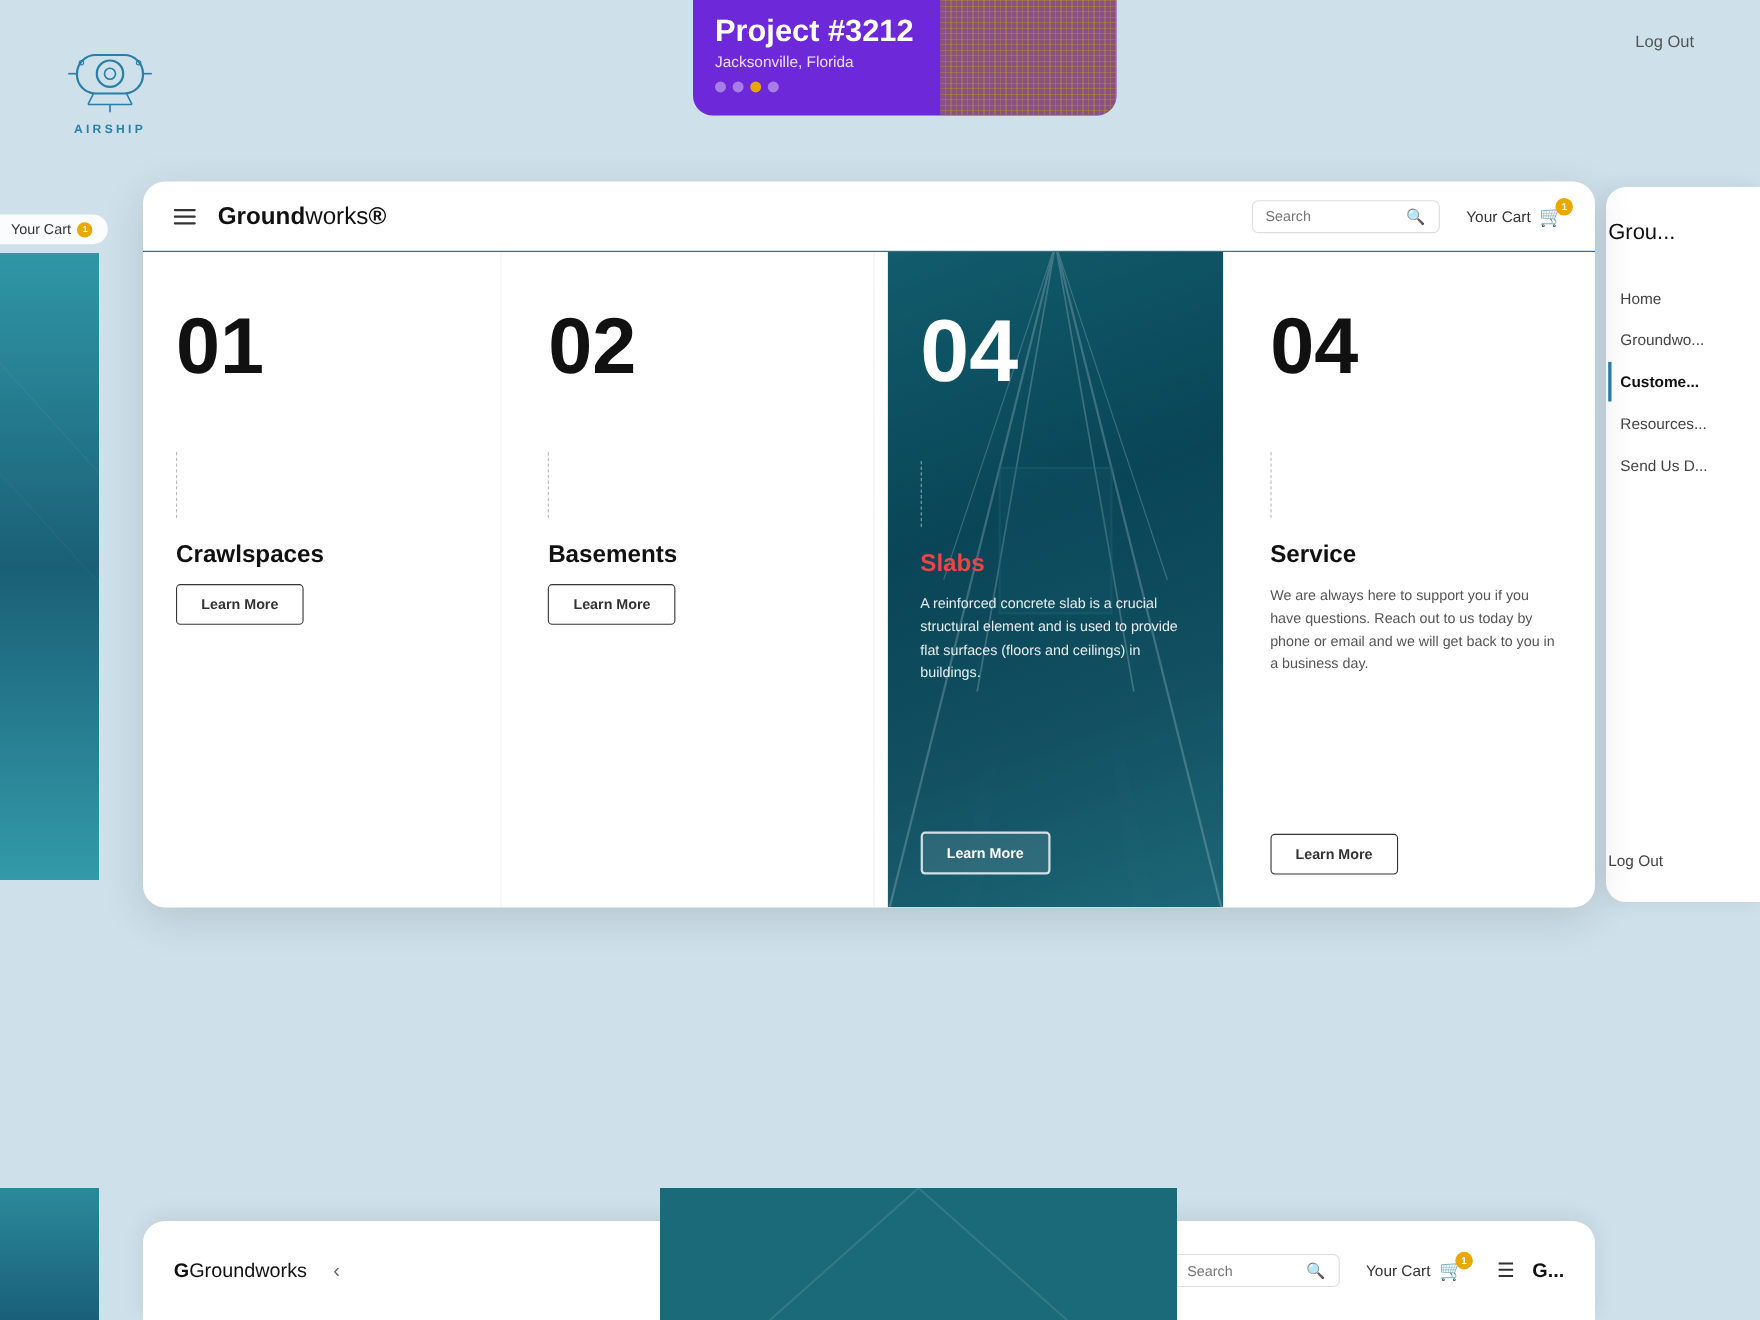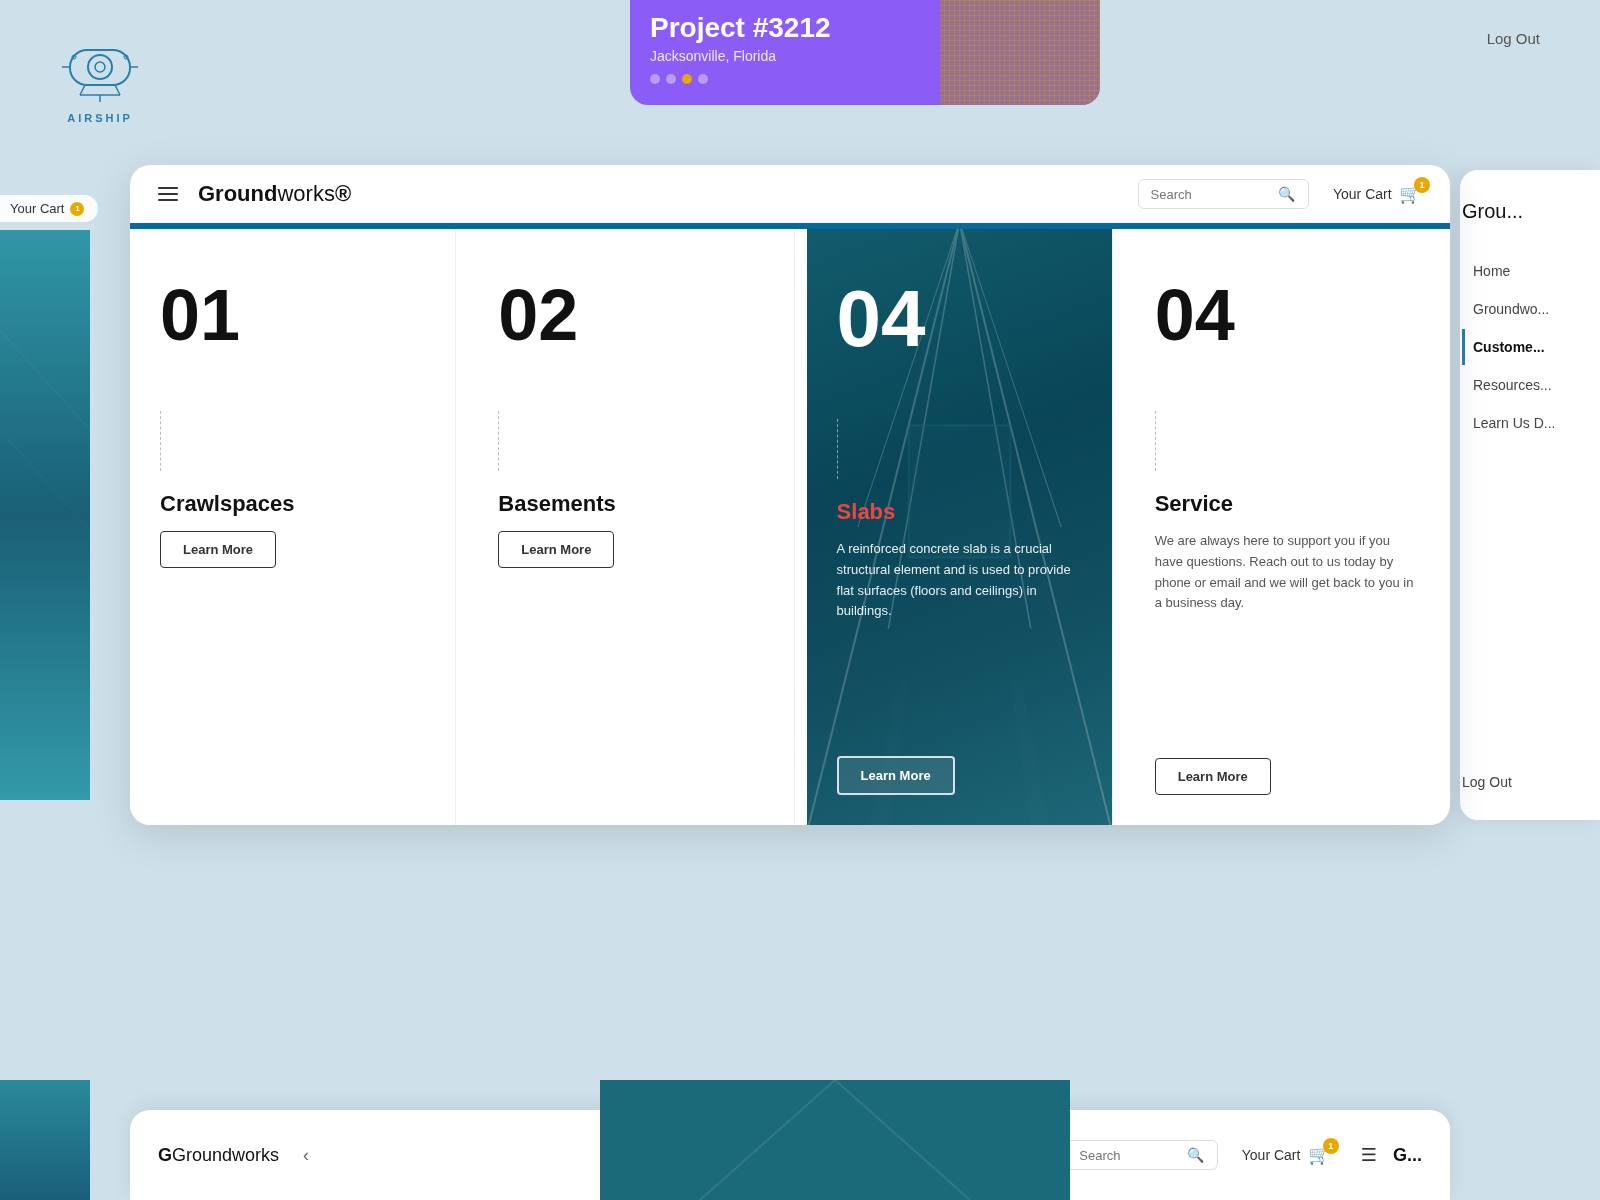--- a/index.html
+++ b/index.html
@@ -17,23 +17,23 @@
       position: absolute;
       top: 0; left: 0; right: 0; bottom: 0;
       background: #cee0ea;
     }
 
     
     .top-project-card {
       position: absolute;
       top: 0;
       left: 630px;
-      width: 470px;
+      width: 385px;
       height: 105px;
-      background: #8b5cf6;
+      background: #6d28d9;
       border-radius: 0 0 18px 18px;
       padding: 12px 20px;
       overflow: hidden;
     }
     .top-project-card::before {
       content: '';
       position: absolute;
       top: 0; right: 0;
       width: 160px; height: 100%;
       background: rgba(180,140,0,0.4);
@@ -171,21 +171,21 @@
       border-radius: 20px;
       box-shadow: 0 10px 40px rgba(0,0,0,0.12);
       overflow: hidden;
     }
 
     
     .main-header {
       display: flex;
       align-items: center;
       padding: 16px 28px;
-      border-bottom: 6px solid #0369a1;
+      border-bottom: 1px solid #0369a1;
       height: 64px;
     }
     .hamburger-icon {
       cursor: pointer;
       margin-right: 20px;
       display: flex;
       flex-direction: column;
       gap: 4px;
     }
     .hamburger-icon span {
@@ -533,21 +533,21 @@
 </div>
 
 <div class="right-sidebar">
   <div class="right-sidebar-logo">
     <span>Grou</span><span style="font-weight:400">...</span>
   </div>
   <div class="sidebar-nav-item">Home</div>
   <div class="sidebar-nav-item">Groundwo...</div>
   <div class="sidebar-nav-item active">Custome...</div>
   <div class="sidebar-nav-item">Resources...</div>
-  <div class="sidebar-nav-item">Learn Us D...</div>
+  <div class="sidebar-nav-item">Send Us D...</div>
   <div class="sidebar-logout">Log Out</div>
 </div>
 
 <div class="main-card">
 
   <div class="main-header">
     <div class="hamburger-icon">
       <span></span>
         <span></span>
         <span></span>

